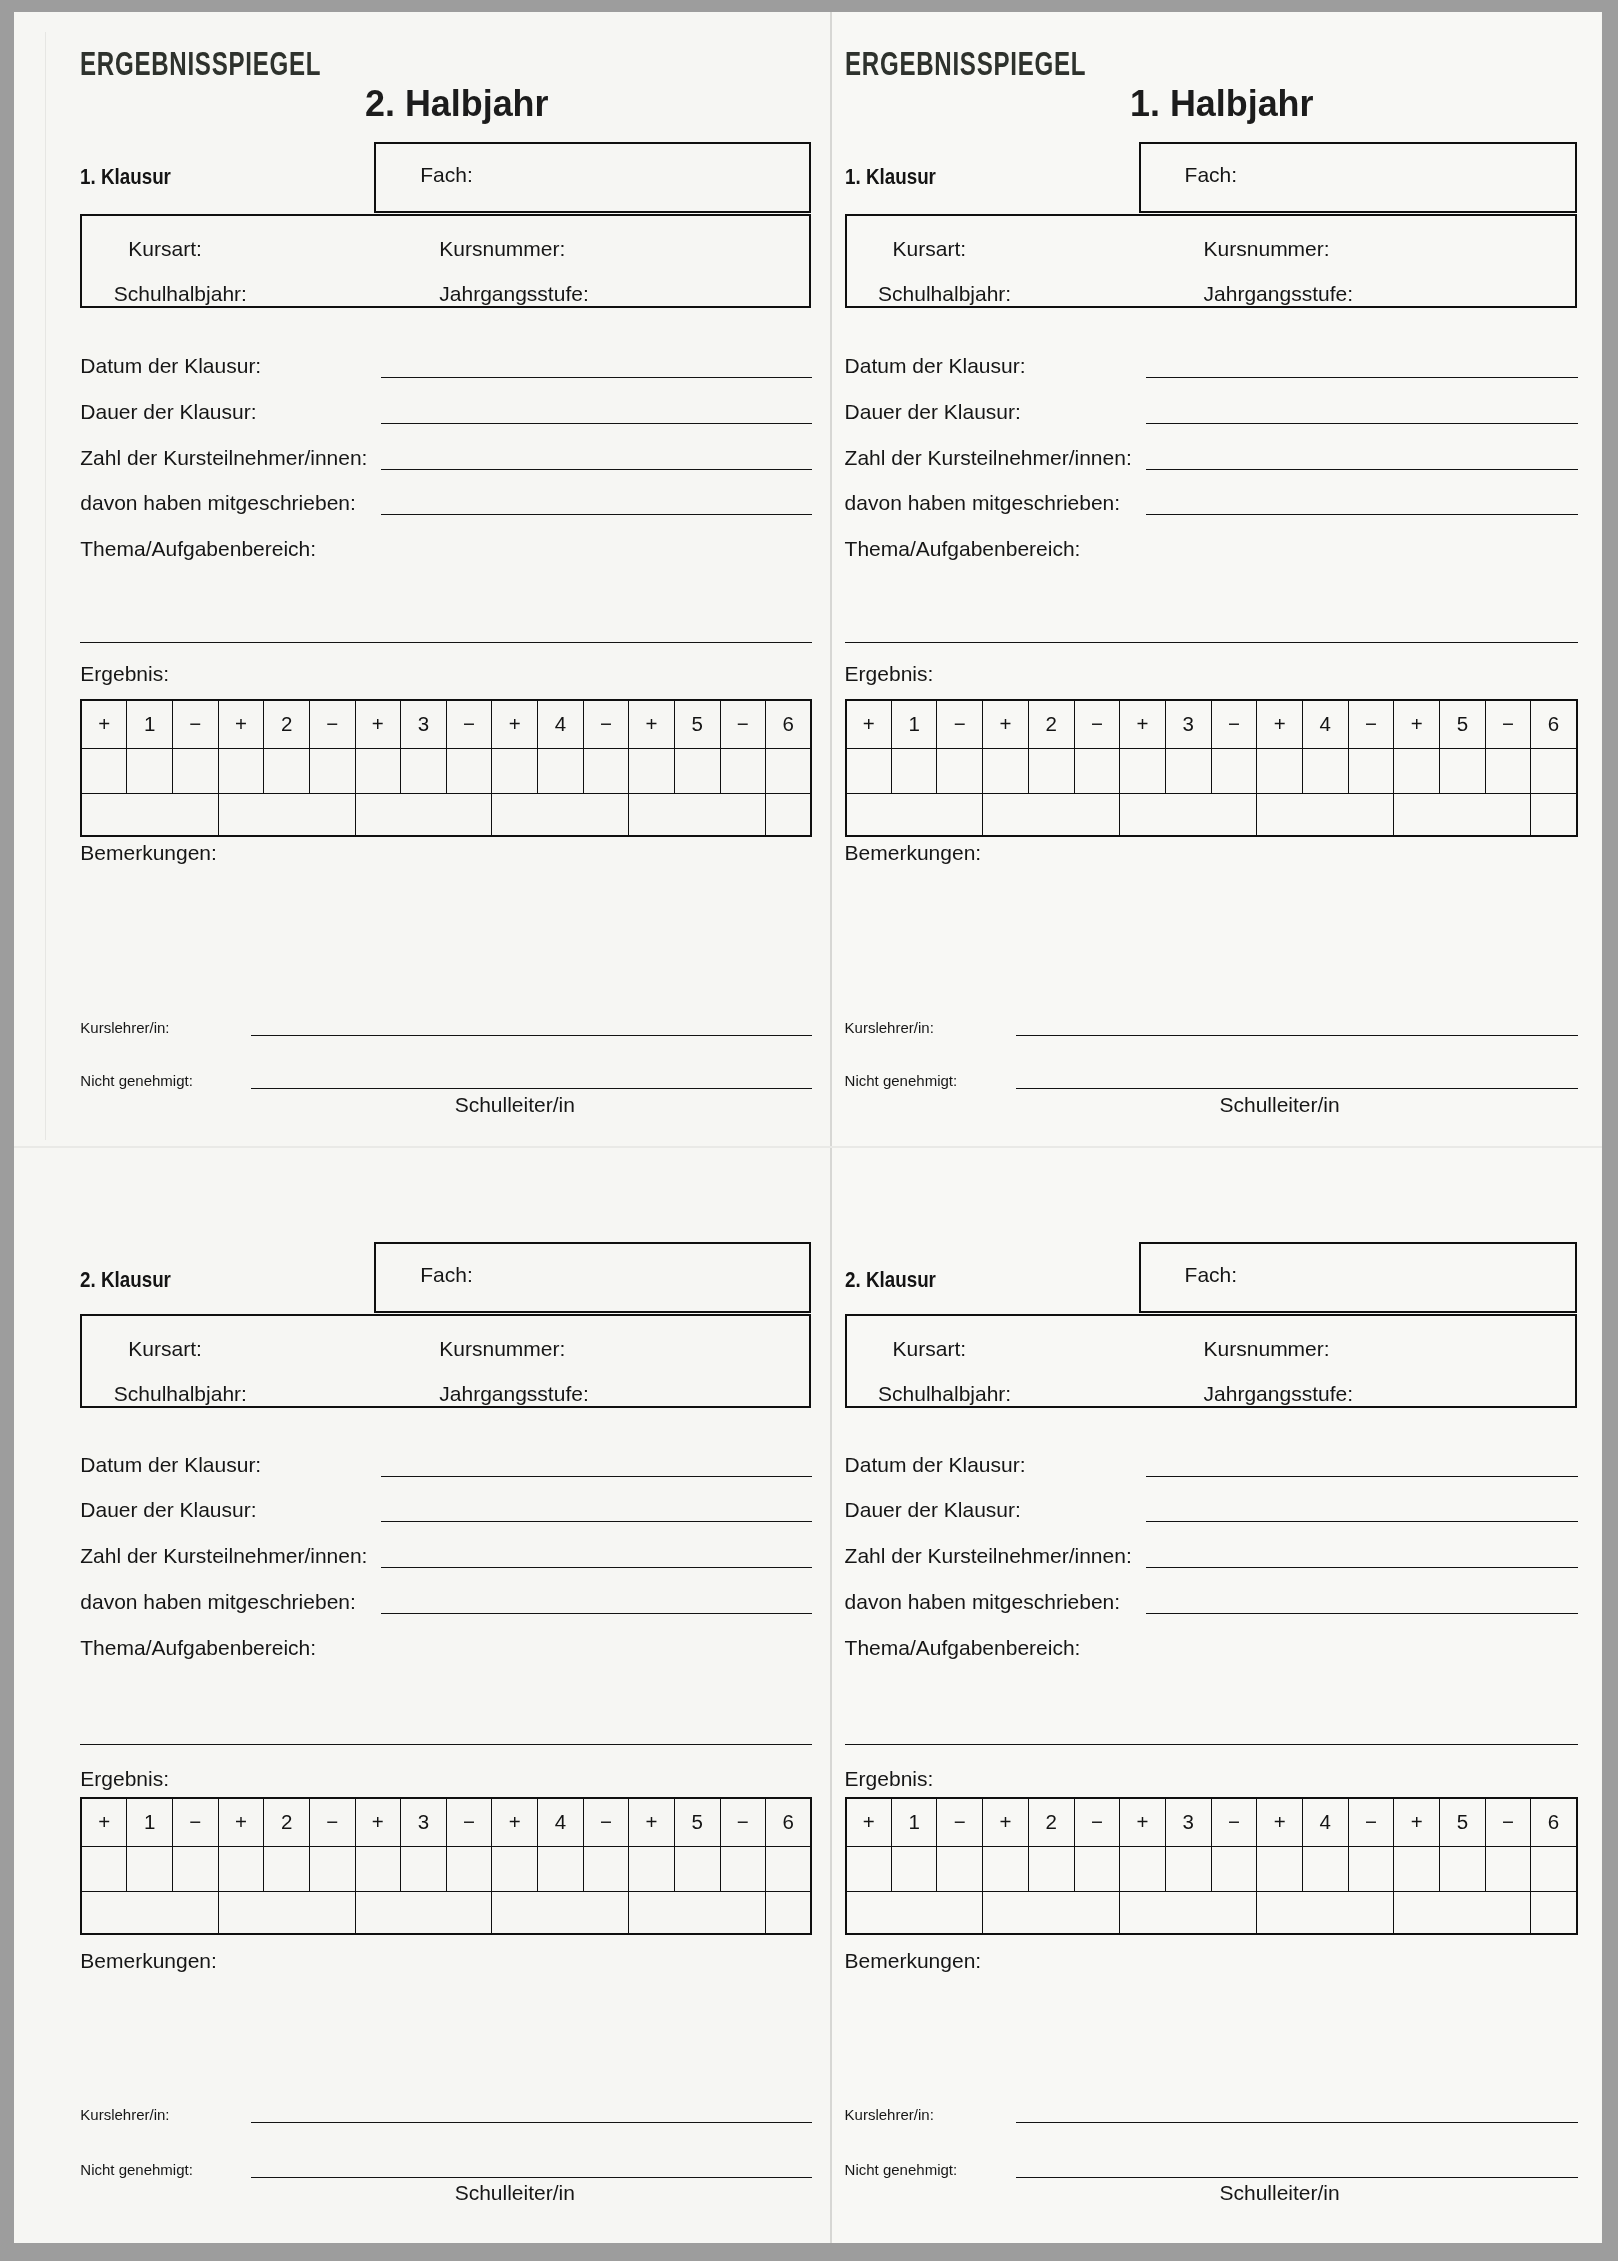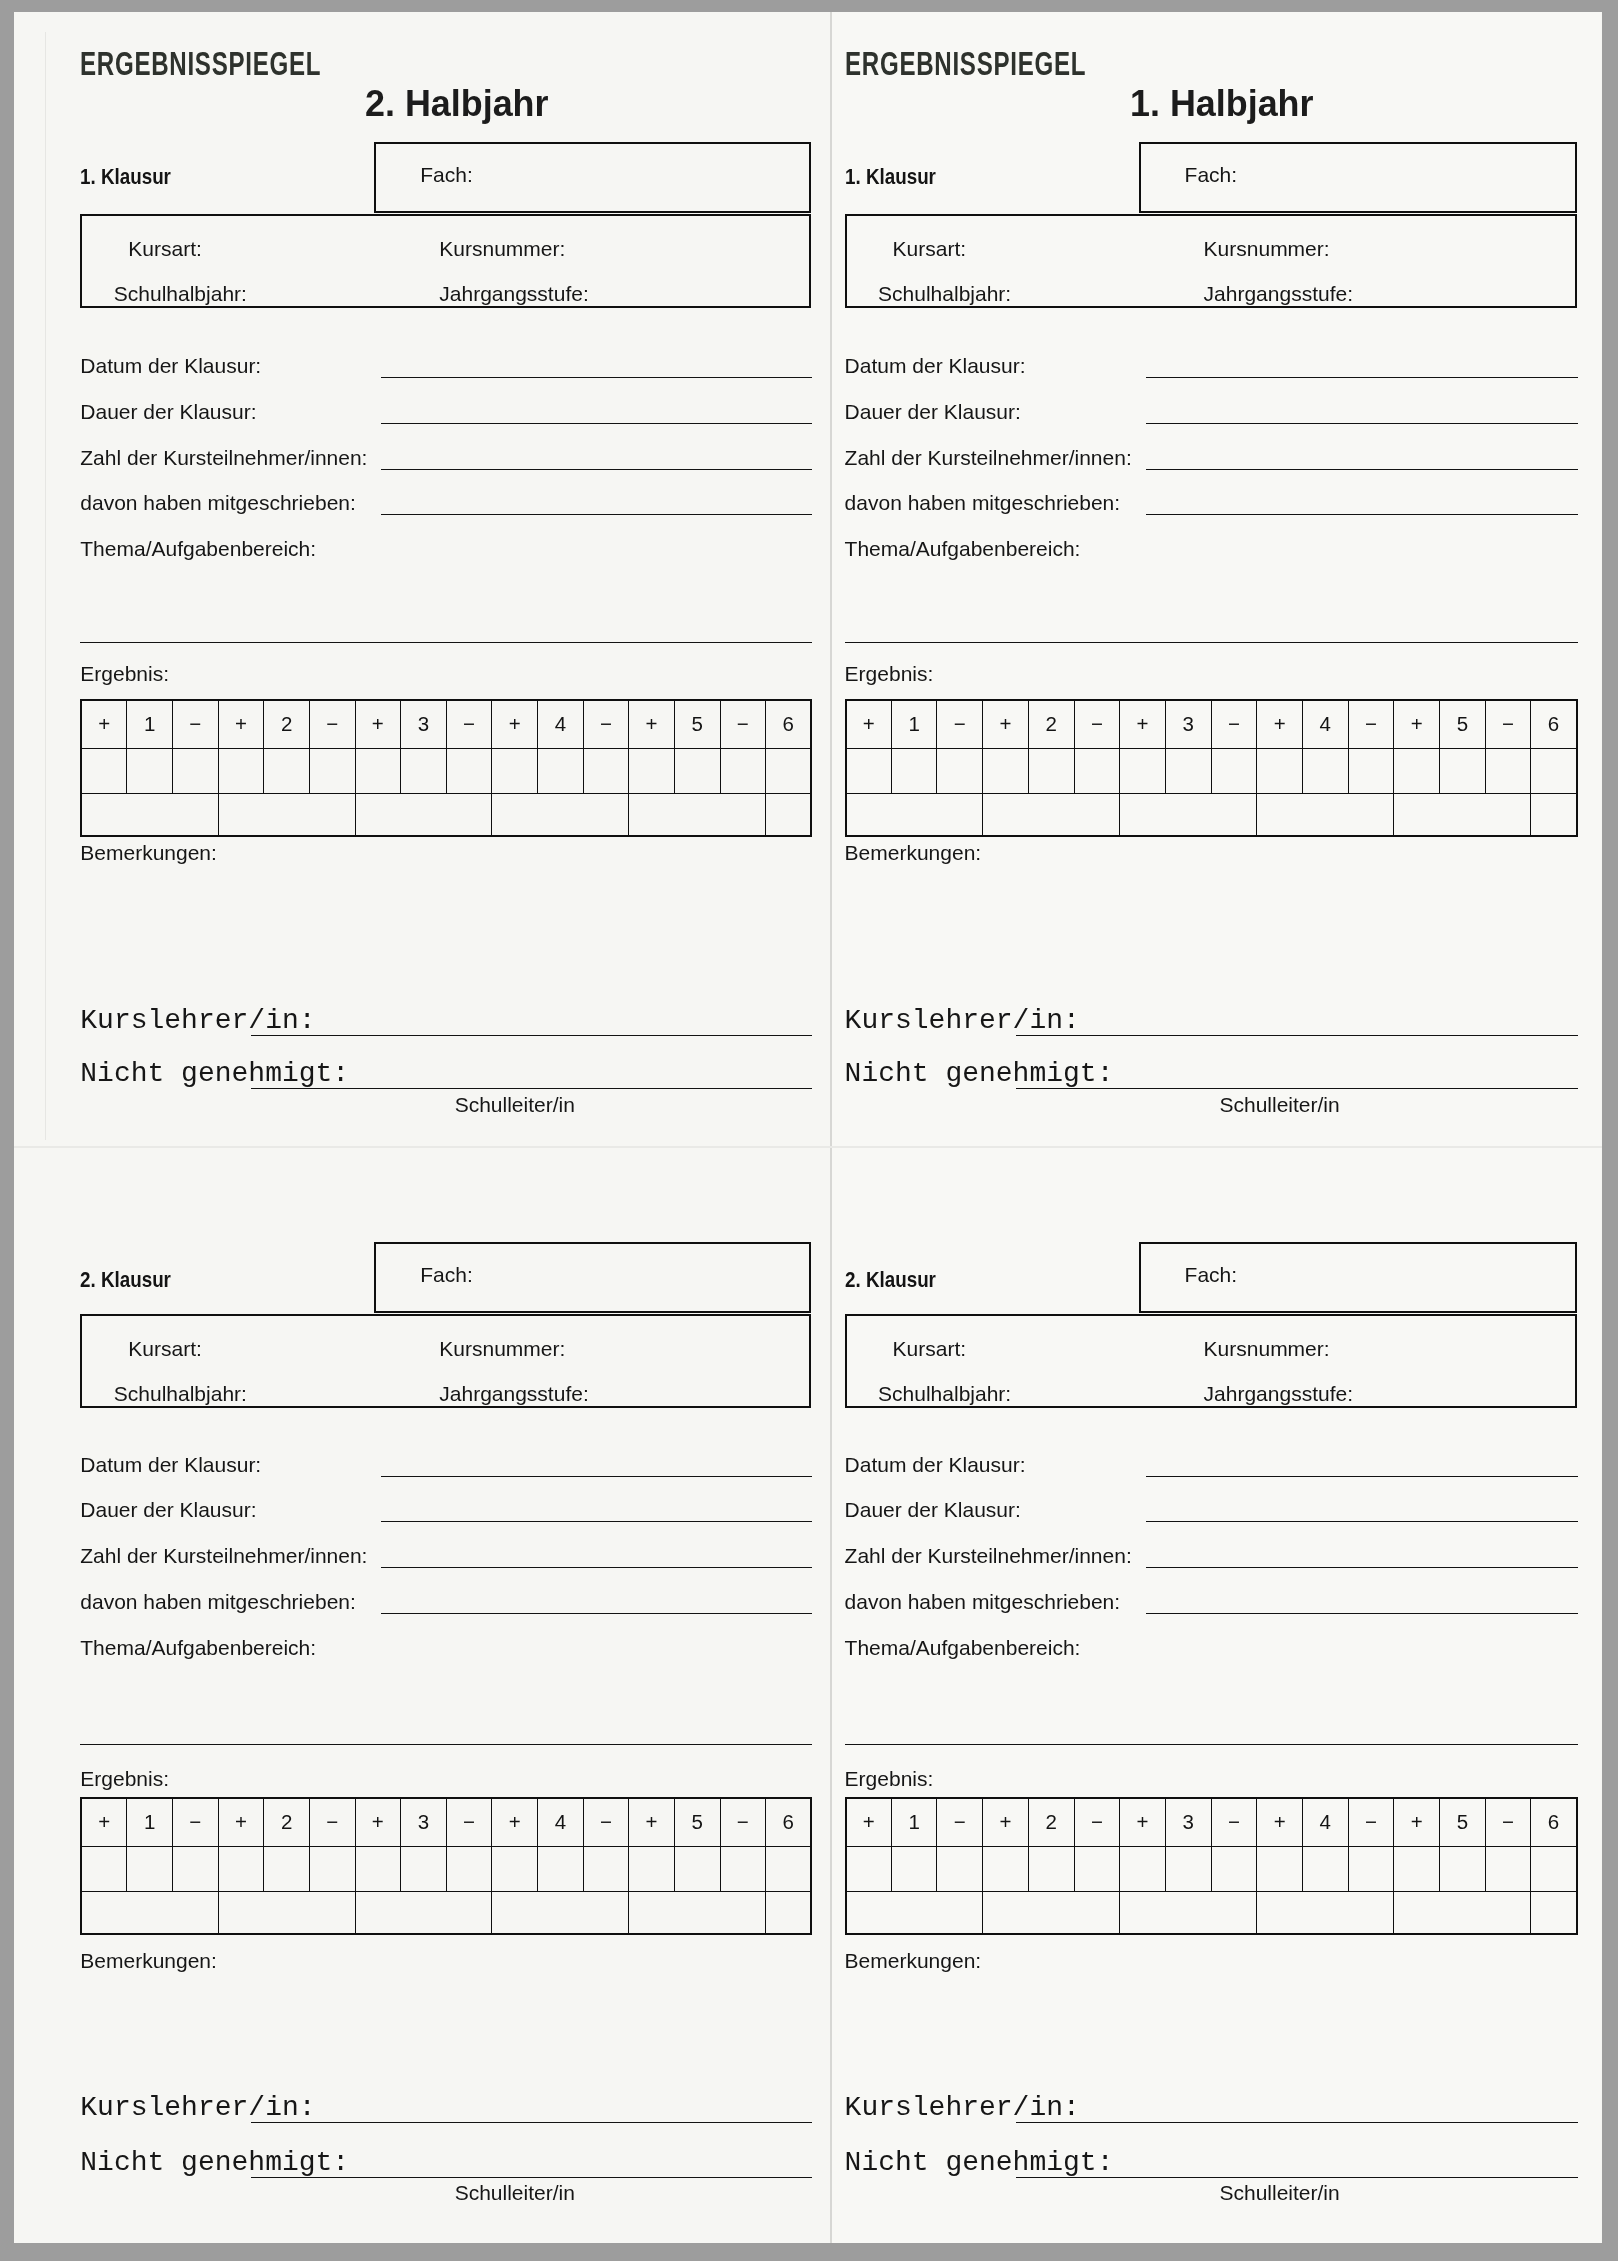--- a/index.html
+++ b/index.html
@@ -104,21 +104,21 @@
   }
   .grade-table tr.gt-head td { height:47px; }
   .grade-table tr.gt-mid  td { height:44px; }
   .grade-table tr.gt-sum  td { height:41px; }
 
   .bemerk-label { position:absolute; left:var(--cl); font-size:21px; color:#161616; }
   .q-top .bemerk-label { top:829px; }
   .q-bottom .bemerk-label { top:803px; }
 
   .sig-row { position:absolute; left:var(--cl); width:var(--cw); height:26px; }
-  .sig-label { position:absolute; left:0; bottom:0; font-size:28px; color:#161616; white-space:nowrap;font-family:Liberation Mono, monospace; }
+  .sig-label { position:absolute; left:0; bottom:0; font-size:15px; color:#161616; white-space:nowrap; }
   .sig-line { position:absolute; left:171px; right:0; bottom:0; border-bottom:1.9px solid #131313; }
   .q-top .row-kurslehrer { top:998px; }
   .q-top .row-nicht      { top:1051px; }
   .q-bottom .row-kurslehrer { top:951px; }
   .q-bottom .row-nicht      { top:1006px; }
 
   .schulleiter {
     position:absolute; left:calc(var(--cl) + 171px);
     width:calc(var(--cw) - 205px);
     text-align:center; font-size:21px; color:#161616;

